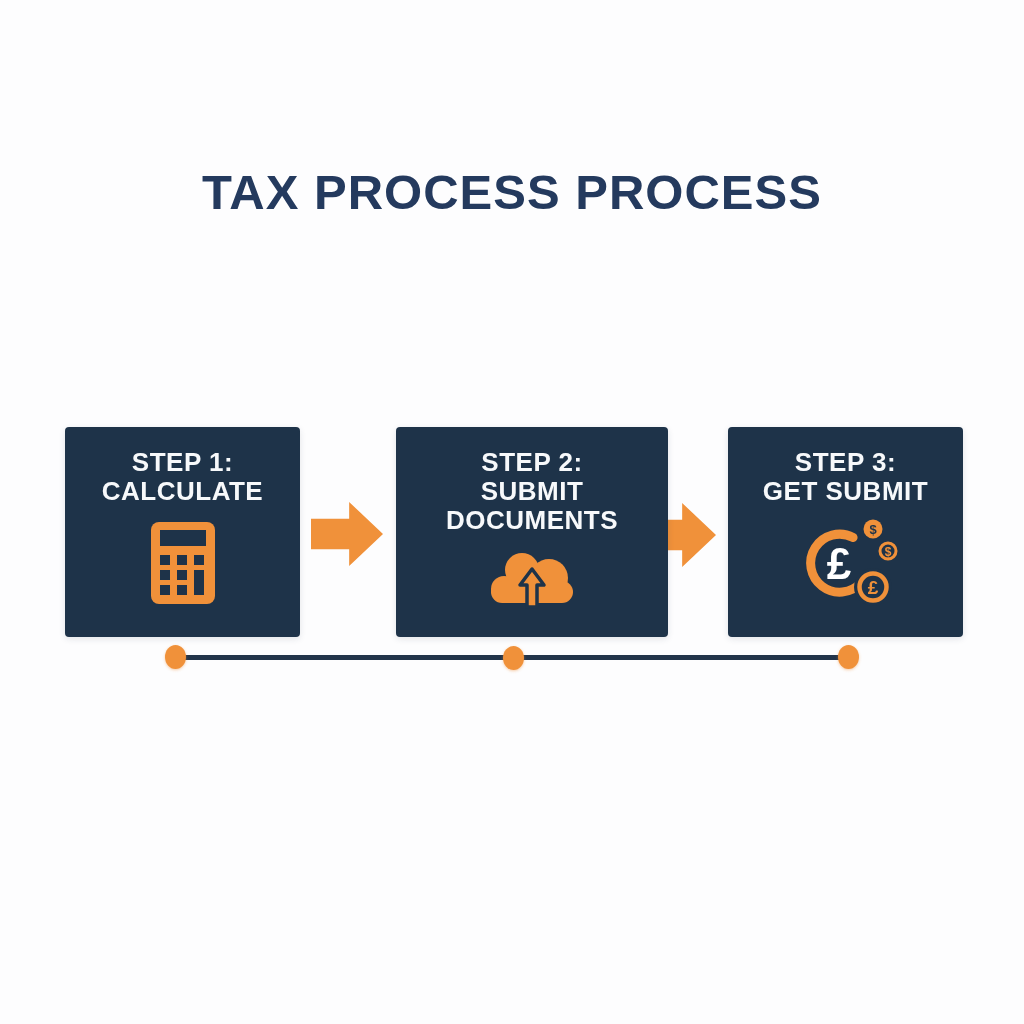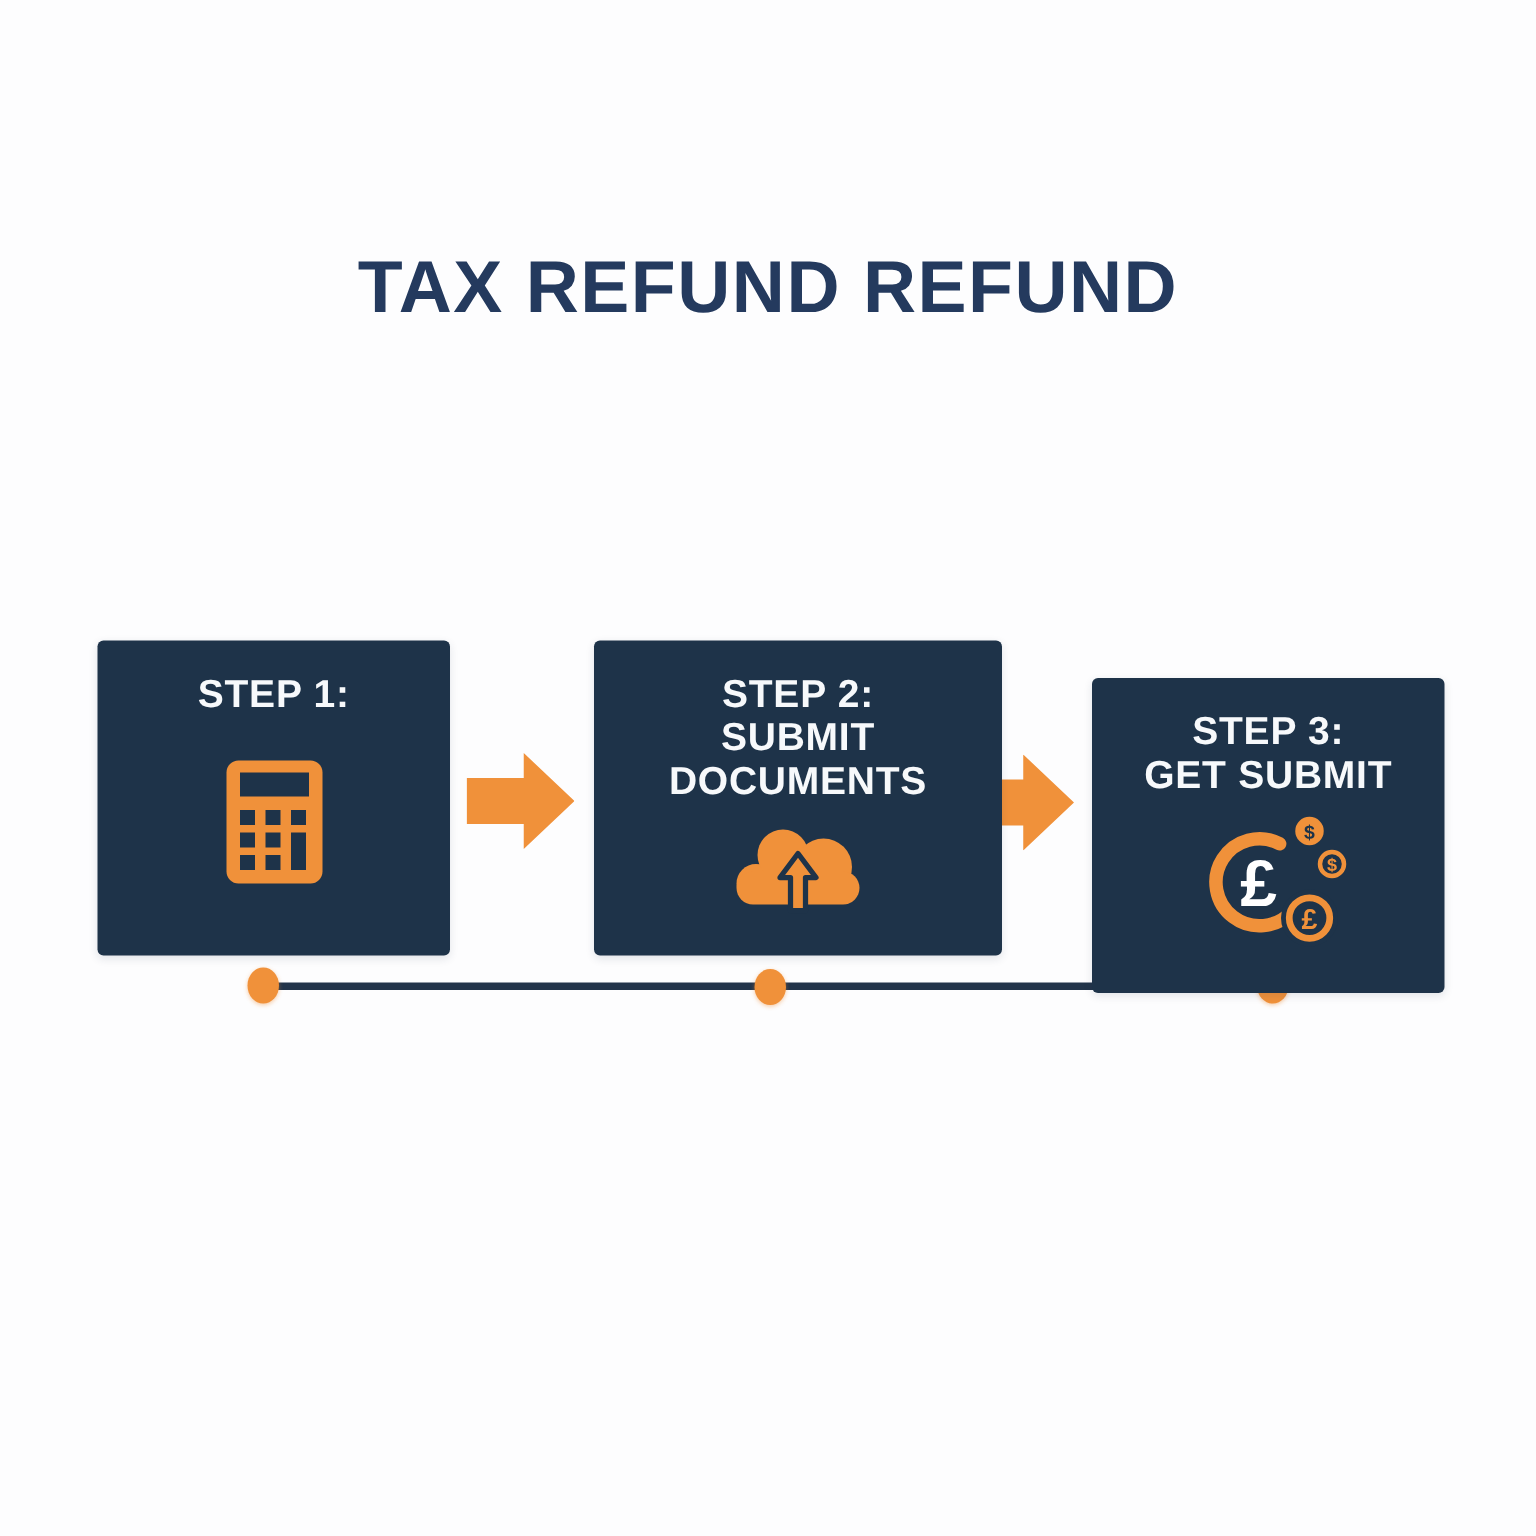--- a/index.html
+++ b/index.html
@@ -35,21 +35,21 @@
     width:235px;height:210px;
     background:var(--box-navy,#1e3349);
     border-radius:4px;
     display:flex;flex-direction:column;align-items:center;
     padding:21px 8px 18px 8px;
     box-shadow:0 2px 6px rgba(30,51,73,0.12);
     z-index:2;
   }
   .box-1{left:65px;}
   .box-2{left:396px;width:272px;}
-  .box-3{left:728px;margin-top:25px;}
+  .box-3{left:728px;}
 
   .step-heading{
     text-align:center;
     color:var(--text-white,#f7f9fb);
     font-weight:bold;
     font-size:26px;
     line-height:29px;
     letter-spacing:0.5px;
   }
   .icon-wrap{
@@ -88,25 +88,26 @@
   .dot-2{left:503px;top:646px;}
   .dot-3{left:838px;top:645px;}
 
   svg{display:block;}
 </style>
 </head>
 <body>
 
 <div class="page">
 
-  <h1 class="page-title">TAX REFUND REFUND</h1>
+  <h1 class="page-title">TAX PROCESS PROCESS</h1>
 
   <section class="step-box box-1">
     <div class="step-heading">
       <div>STEP 1:</div>
+      <div>CALCULATE</div>
     </div>
     <div class="icon-wrap">
       <svg width="66" height="84" viewBox="0 0 66 84" aria-hidden="true">
         <rect x="1" y="1" width="64" height="82" rx="8" fill="#f0913a"></rect>
         <rect x="10" y="9" width="46" height="16" fill="#1e3349"></rect>
         <rect x="10" y="34" width="10" height="10" fill="#1e3349"></rect>
         <rect x="27" y="34" width="10" height="10" fill="#1e3349"></rect>
         <rect x="44" y="34" width="10" height="10" fill="#1e3349"></rect>
         <rect x="10" y="49" width="10" height="10" fill="#1e3349"></rect>
         <rect x="27" y="49" width="10" height="10" fill="#1e3349"></rect>

